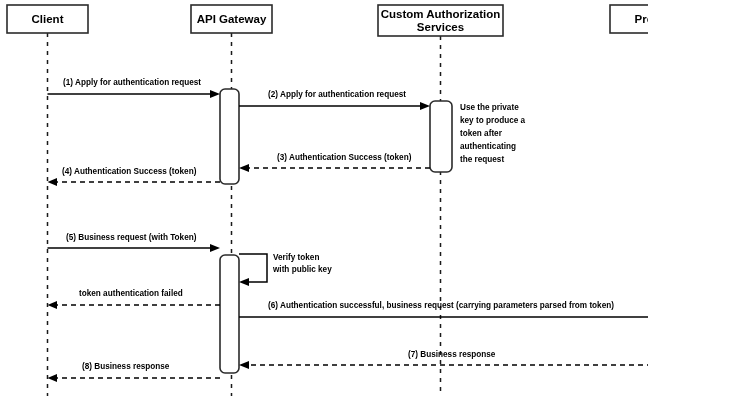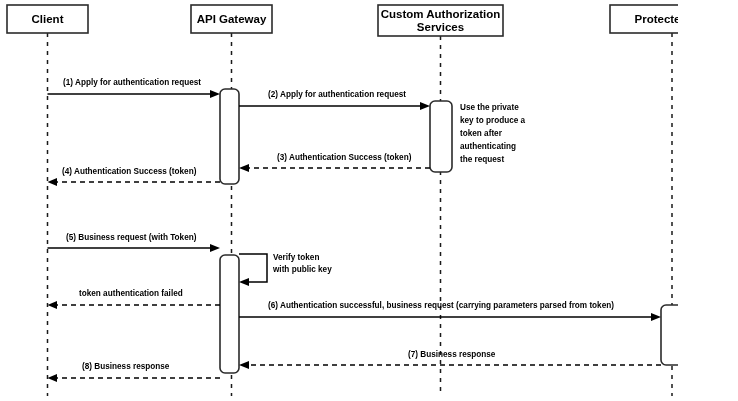--- a/index.html
+++ b/index.html
@@ -8,21 +8,20 @@
     padding: 0;
     background: #ffffff;
   }
   #diagram-root {
     position: relative;
     width: 648px;
     height: 401px;
     background: #ffffff;
     font-family: "Liberation Sans", sans-serif;
     overflow: hidden;
-    padding-left: 30px;
   }
   svg#seq-svg {
     position: absolute;
     top: 0;
     left: 0;
     width: 738px;
     height: 401px;
   }
   .participant-box {
     fill: #ffffff;

